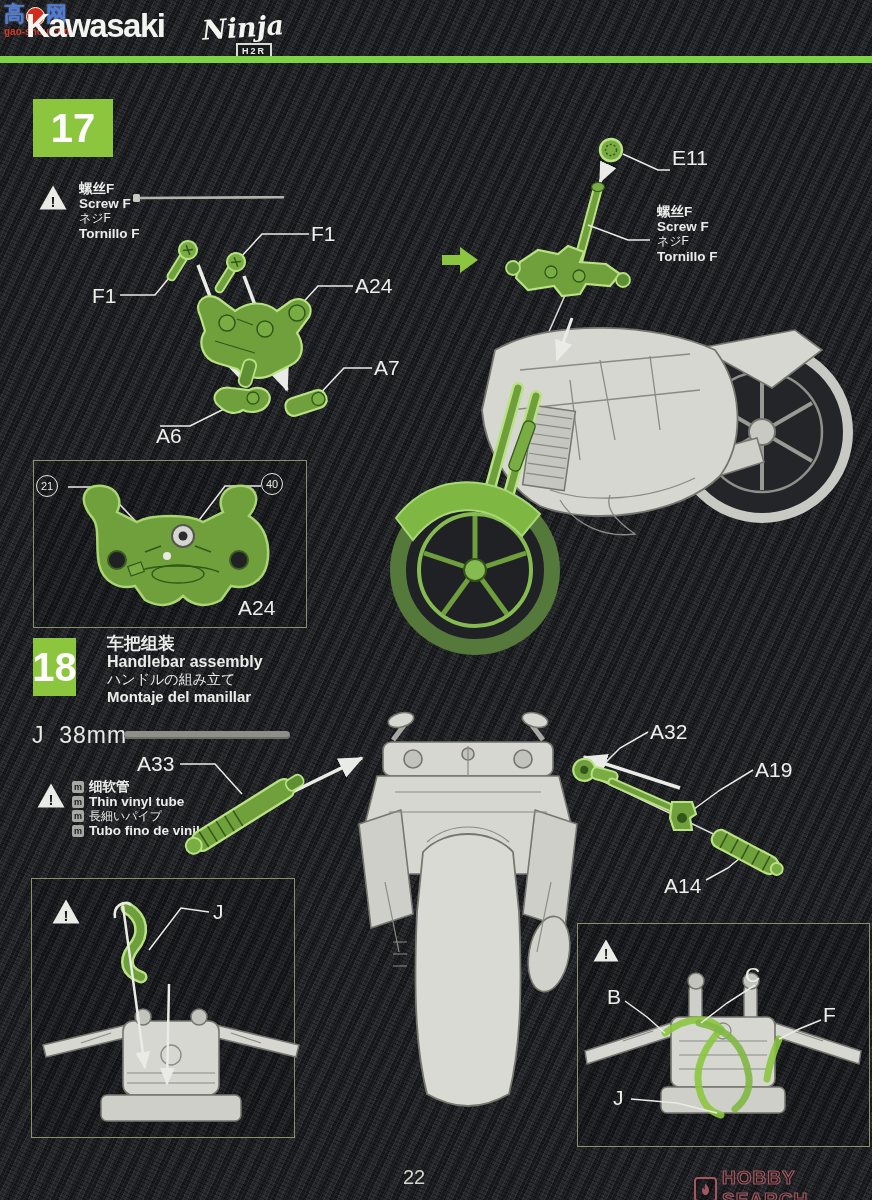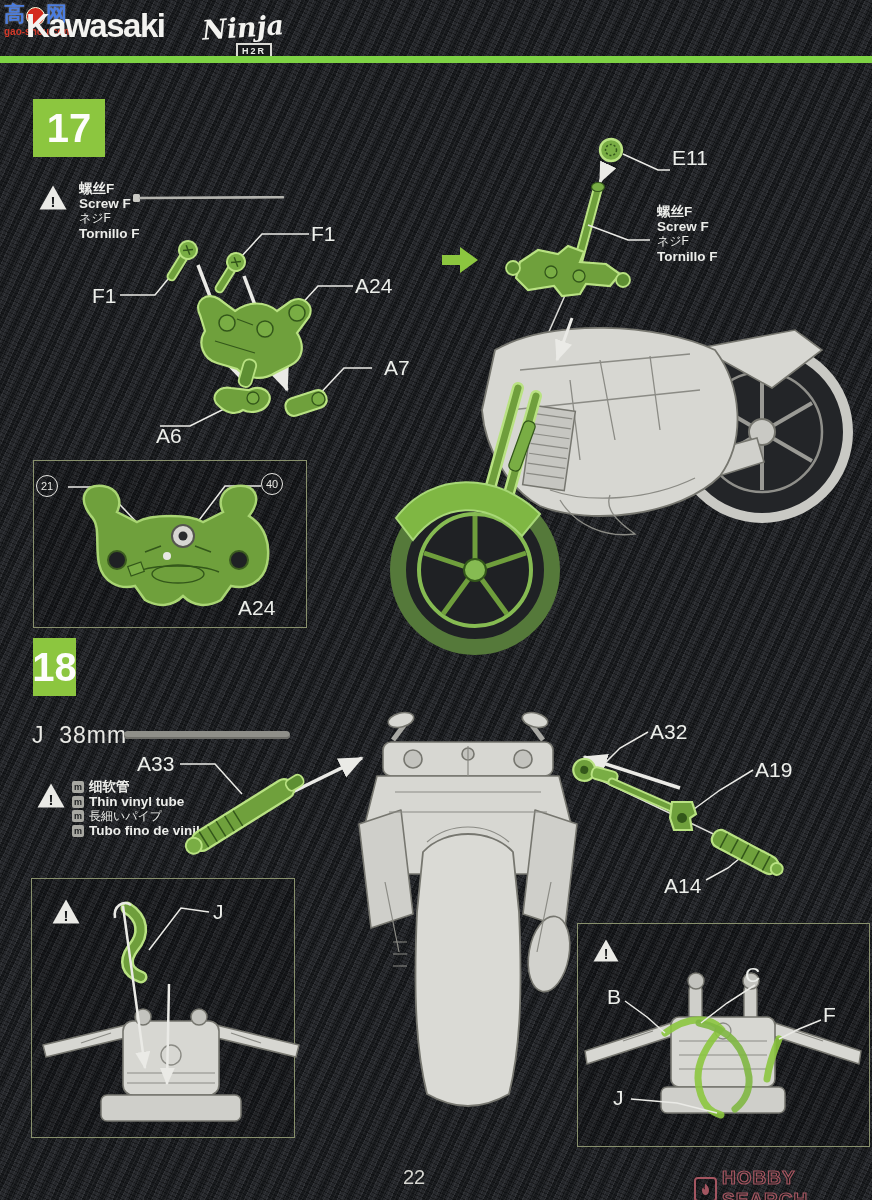--- a/index.html
+++ b/index.html
@@ -19,21 +19,21 @@
     font-family:"DejaVu Serif","Liberation Serif",serif;transform:rotate(-4deg);color:#f3f3f0;}
   .badge{left:236px;top:43px;border:2px solid #d9d9d4;background:#17191b;color:#eceeea;
     font-size:9px;font-weight:bold;letter-spacing:2px;padding:1px 4px;}
   .greenline{left:0;top:56px;width:872px;height:7px;background:#7ed244;}
   .wm{left:4px;top:3px;line-height:1;}
   .wm .cn{font-size:21px;font-weight:bold;color:#4a7ce0;text-shadow:0 0 2px rgba(255,255,255,.5);}
   .wm .dot{display:inline-block;width:17px;height:17px;border-radius:50%;background:#d42a1e;
     border:1px solid #ffd;vertical-align:middle;margin:0 1px;}
   .wm .url{font-size:10px;font-weight:bold;color:#d43a2a;margin-top:1px;}
   
-  .numbox{width:72px;height:58px;background:#8cc63f;display:flex;align-items:center;justify-content:center;
+  .numbox{width:80px;height:58px;background:#8cc63f;display:flex;align-items:center;justify-content:center;
     font-size:40px;font-weight:bold;color:#fdfdfb;}
   .titles div{white-space:nowrap;}
   .t-zh{font-size:17px;font-weight:bold;line-height:18px;}
   .t-en{font-size:16px;font-weight:bold;line-height:18px;}
   .t-ja{font-size:14px;line-height:17px;}
   .t-es{font-size:15px;font-weight:bold;line-height:18px;}
   
   .note div{line-height:15px;}
   .n-zh{font-size:13.5px;font-weight:bold;}
   .n-en{font-size:13.5px;font-weight:bold;}
@@ -132,21 +132,21 @@
     </g>
 
     <g transform="translate(246,193) rotate(-18)">
       <rect x="-21" y="-9" width="42" height="18" rx="8" fill="#6fa03c" stroke="#b9e282" stroke-width="2.2"></rect>
       <circle cx="13" cy="0" r="6.5" fill="#79ad44" stroke="#33571a" stroke-width="1.3"></circle>
     </g>
   </svg>
   <div class="abs lbl" style="left:92px;top:284px;">F1</div>
   <div class="abs lbl" style="left:311px;top:222px;">F1</div>
   <div class="abs lbl" style="left:355px;top:274px;">A24</div>
-  <div class="abs lbl" style="left:384px;top:356px;">A7</div>
+  <div class="abs lbl" style="left:374px;top:356px;">A7</div>
   <div class="abs lbl" style="left:156px;top:424px;">A6</div>
 
   <svg class="abs" style="left:430px;top:120px;" width="442" height="240" viewBox="0 0 442 240">
     <defs>
       <marker id="ah2" markerWidth="9" markerHeight="8" refX="6.5" refY="3" orient="auto" markerUnits="strokeWidth">
         <path d="M0,0 L7,3 L0,6 Z" fill="#eaeae6"></path>
       </marker>
     </defs>
     <polygon points="12,135 30,135 30,127 48,140 30,153 30,145 12,145" fill="#8cc63f"></polygon>
 
@@ -256,20 +256,26 @@
       <path d="M104,112 C120,104 168,104 186,112 M112,92 L128,86 M162,86 L178,92" stroke="#33571a" stroke-width="1.5" fill="none"></path>
       <rect x="96" y="104" width="14" height="10" transform="rotate(-20 103 109)" fill="#79ad44" stroke="#33571a" stroke-width="1.2"></rect>
       <ellipse cx="145" cy="114" rx="26" ry="9" fill="none" stroke="#33571a" stroke-width="1.4"></ellipse>
     </g>
   </svg>
   <div class="abs circnum" style="left:36px;top:475px;">21</div>
   <div class="abs circnum" style="left:261px;top:473px;">40</div>
   <div class="abs lbl" style="left:238px;top:596px;">A24</div>
 
   <div class="abs numbox" style="left:33px;top:638px;width:43px;">18</div>
+  <div class="abs titles" style="left:107px;top:635px;">
+    <div class="t-zh">车把组装</div>
+    <div class="t-en">Handlebar assembly</div>
+    <div class="t-ja">ハンドルの組み立て</div>
+    <div class="t-es">Montaje del manillar</div>
+  </div>
 
   <div class="abs jlen" style="left:32px;top:722px;">
     <span>J</span>&nbsp;&nbsp;<span>38mm</span>
   </div>
   <div class="abs tube" style="left:124px;top:731px;width:166px;"></div>
 
   <svg class="abs" style="left:36px;top:782px;" width="30" height="27" viewBox="0 0 30 27">
     <path d="M15 1.5 L28.5 25.5 L1.5 25.5 Z" fill="#eaeae6"></path>
     <text x="15" y="22.5" text-anchor="middle" font-size="15" font-weight="bold" fill="#17191b">!</text>
   </svg>

